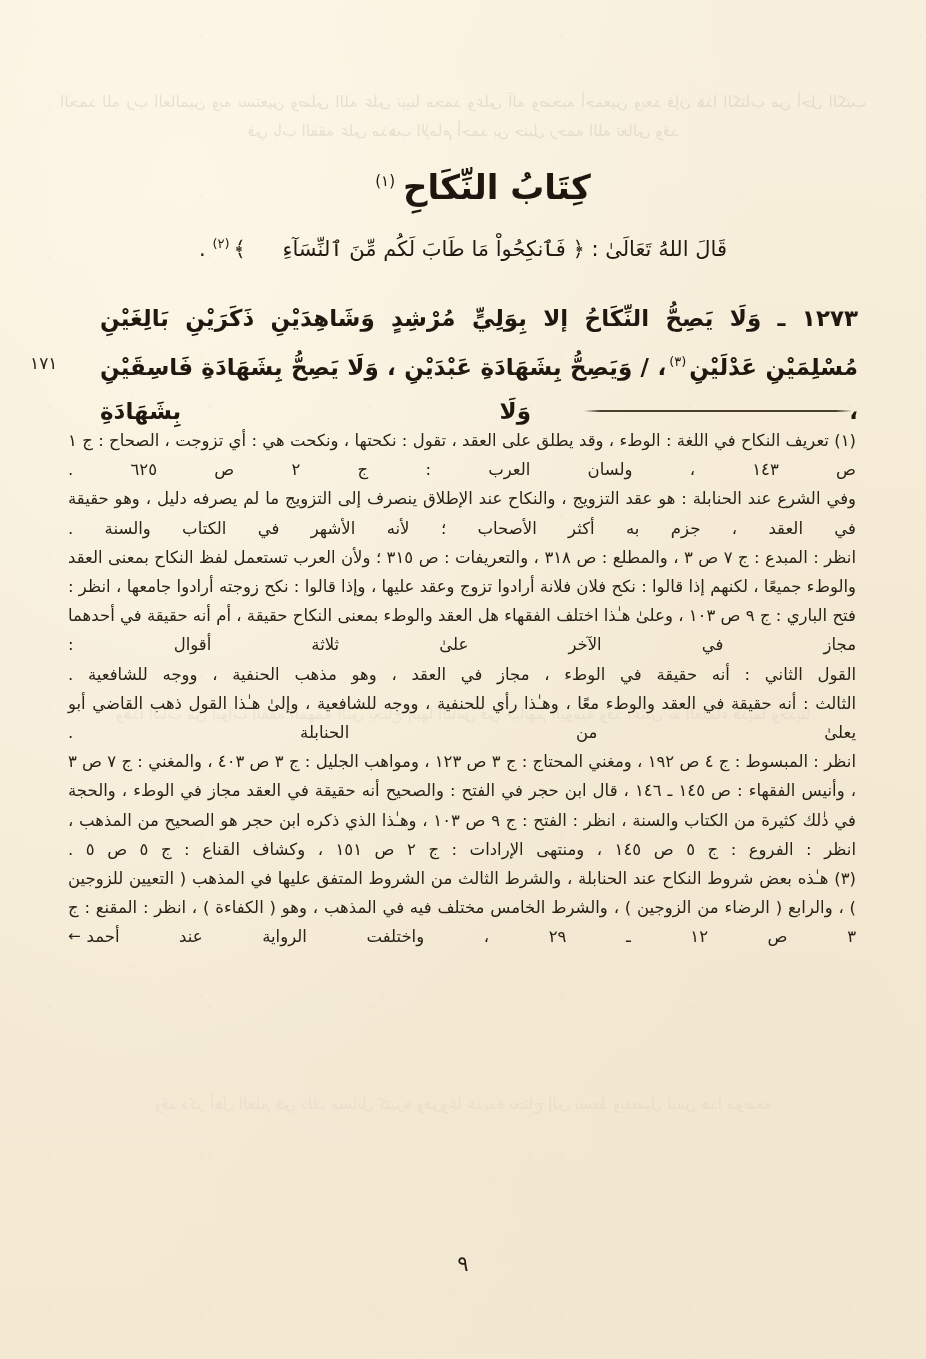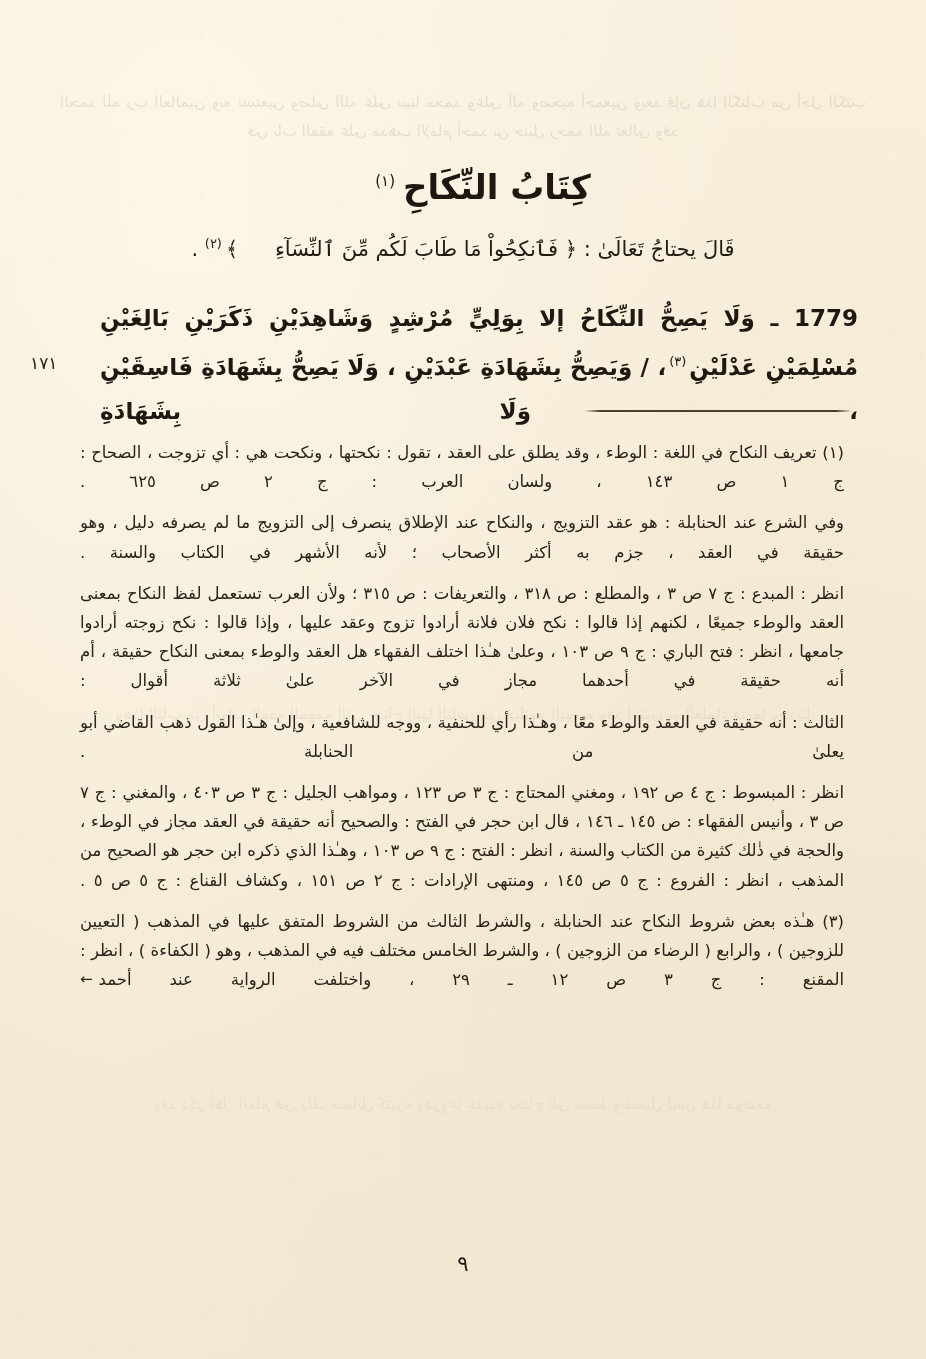--- a/index.html
+++ b/index.html
@@ -157,21 +157,21 @@
     top: 426px;
     right: 70px;
     left: 68px;
     font-size: 16.5px;
     line-height: 29.2px;
     color: #2a2218;
   }
   .fn-item {
     text-align: justify;
     text-align-last: justify;
-    margin: 12px;
+    margin: 0;
   }
   .fn-item.last-free {
     text-align-last: justify;
   }
   .cont-arrow {
     font-size: 15px;
     margin-inline-start: 6px;
     display: inline-block;
     transform: translateY(-1px);
   }
@@ -198,42 +198,43 @@
   <div class="bleed bleed-mid">وهذا الباب من أبواب الفقه المهمة التي يحتاج إليها الناس في حياتهم اليومية وقد اعتنى به العلماء قديما وحديثا</div>
   <div class="bleed bleed-low">وقد ذكر أهل العلم في ذلك مسائل كثيرة وفروعا عديدة تحتاج إلى بسط وتفصيل ليس هذا موضعه</div>
 
   <div class="content">
 
     <h1 class="chapter-title">
       <span>كِتَابُ النِّكَاحِ</span><span class="fn-ref">(١)</span>
     </h1>
 
     <div class="verse-line">
-      <span>قَالَ يحتاجُ تَعَالَىٰ :</span>
+      <span>قَالَ اللهُ تَعَالَىٰ :</span>
       <span>﴿</span>
       <span class="ayah">فَٱنكِحُواْ مَا طَابَ لَكُم مِّنَ ٱلنِّسَآءِ</span>
       <span>﴾</span><span class="fn-ref">(٢)</span>
       <span>.</span>
     </div>
 
     <div class="matn">
-      <span>1779</span>
+      <span>١٢٧٣</span>
       <span>ـ</span>
       <span>وَلَا يَصِحُّ النِّكَاحُ إلا بِوَلِيٍّ مُرْشِدٍ وَشَاهِدَيْنِ ذَكَرَيْنِ بَالِغَيْنِ مُسْلِمَيْنِ عَدْلَيْنِ</span><span class="fn-ref">(٣)</span><span>، / وَيَصِحُّ بِشَهَادَةِ عَبْدَيْنِ ، وَلَا يَصِحُّ بِشَهَادَةِ فَاسِقَيْنِ ، وَلَا بِشَهَادَةِ</span>
     </div>
 
     <div class="folio-marker">١٧١</div>
 
     <div class="fn-rule"></div>
 
     <div class="footnotes">
 
       <p class="fn-item">(١) تعريف النكاح في اللغة : الوطء ، وقد يطلق على العقد ، تقول : نكحتها ، ونكحت هي : أي تزوجت ، الصحاح : ج ١ ص ١٤٣ ، ولسان العرب : ج ٢ ص ٦٢٥ .</p>
       <p class="fn-item">وفي الشرع عند الحنابلة : هو عقد التزويج ، والنكاح عند الإطلاق ينصرف إلى التزويج ما لم يصرفه دليل ، وهو حقيقة في العقد ، جزم به أكثر الأصحاب ؛ لأنه الأشهر في الكتاب والسنة .</p>
       <p class="fn-item">انظر : المبدع : ج ٧ ص ٣ ، والمطلع : ص ٣١٨ ، والتعريفات : ص ٣١٥ ؛ ولأن العرب تستعمل لفظ النكاح بمعنى العقد والوطء جميعًا ، لكنهم إذا قالوا : نكح فلان فلانة أرادوا تزوج وعقد عليها ، وإذا قالوا : نكح زوجته أرادوا جامعها ، انظر : فتح الباري : ج ٩ ص ١٠٣ ، وعلىٰ هـٰذا اختلف الفقهاء هل العقد والوطء بمعنى النكاح حقيقة ، أم أنه حقيقة في أحدهما مجاز في الآخر علىٰ ثلاثة أقوال :</p>
+      <p class="fn-item">القول الثاني : أنه حقيقة في الوطء ، مجاز في العقد ، وهو مذهب الحنفية ، ووجه للشافعية .</p>
       <p class="fn-item">الثالث : أنه حقيقة في العقد والوطء معًا ، وهـٰذا رأي للحنفية ، ووجه للشافعية ، وإلىٰ هـٰذا القول ذهب القاضي أبو يعلىٰ من الحنابلة .</p>
       <p class="fn-item">انظر : المبسوط : ج ٤ ص ١٩٢ ، ومغني المحتاج : ج ٣ ص ١٢٣ ، ومواهب الجليل : ج ٣ ص ٤٠٣ ، والمغني : ج ٧ ص ٣ ، وأنيس الفقهاء : ص ١٤٥ ـ ١٤٦ ، قال ابن حجر في الفتح : والصحيح أنه حقيقة في العقد مجاز في الوطء ، والحجة في ذٰلك كثيرة من الكتاب والسنة ، انظر : الفتح : ج ٩ ص ١٠٣ ، وهـٰذا الذي ذكره ابن حجر هو الصحيح من المذهب ، انظر : الفروع : ج ٥ ص ١٤٥ ، ومنتهى الإرادات : ج ٢ ص ١٥١ ، وكشاف القناع : ج ٥ ص ٥ .</p>
 
 
       <p class="fn-item"><span>(٣) هـٰذه بعض شروط النكاح عند الحنابلة ، والشرط الثالث من الشروط المتفق عليها في المذهب ( التعيين للزوجين ) ، والرابع ( الرضاء من الزوجين ) ، والشرط الخامس مختلف فيه في المذهب ، وهو ( الكفاءة ) ، انظر : المقنع : ج ٣ ص ١٢ ـ ٢٩ ، واختلفت الرواية عند أحمد</span><span class="cont-arrow">←</span></p>
     </div>
 
     <div class="page-number">٩</div>
 
   </div>

